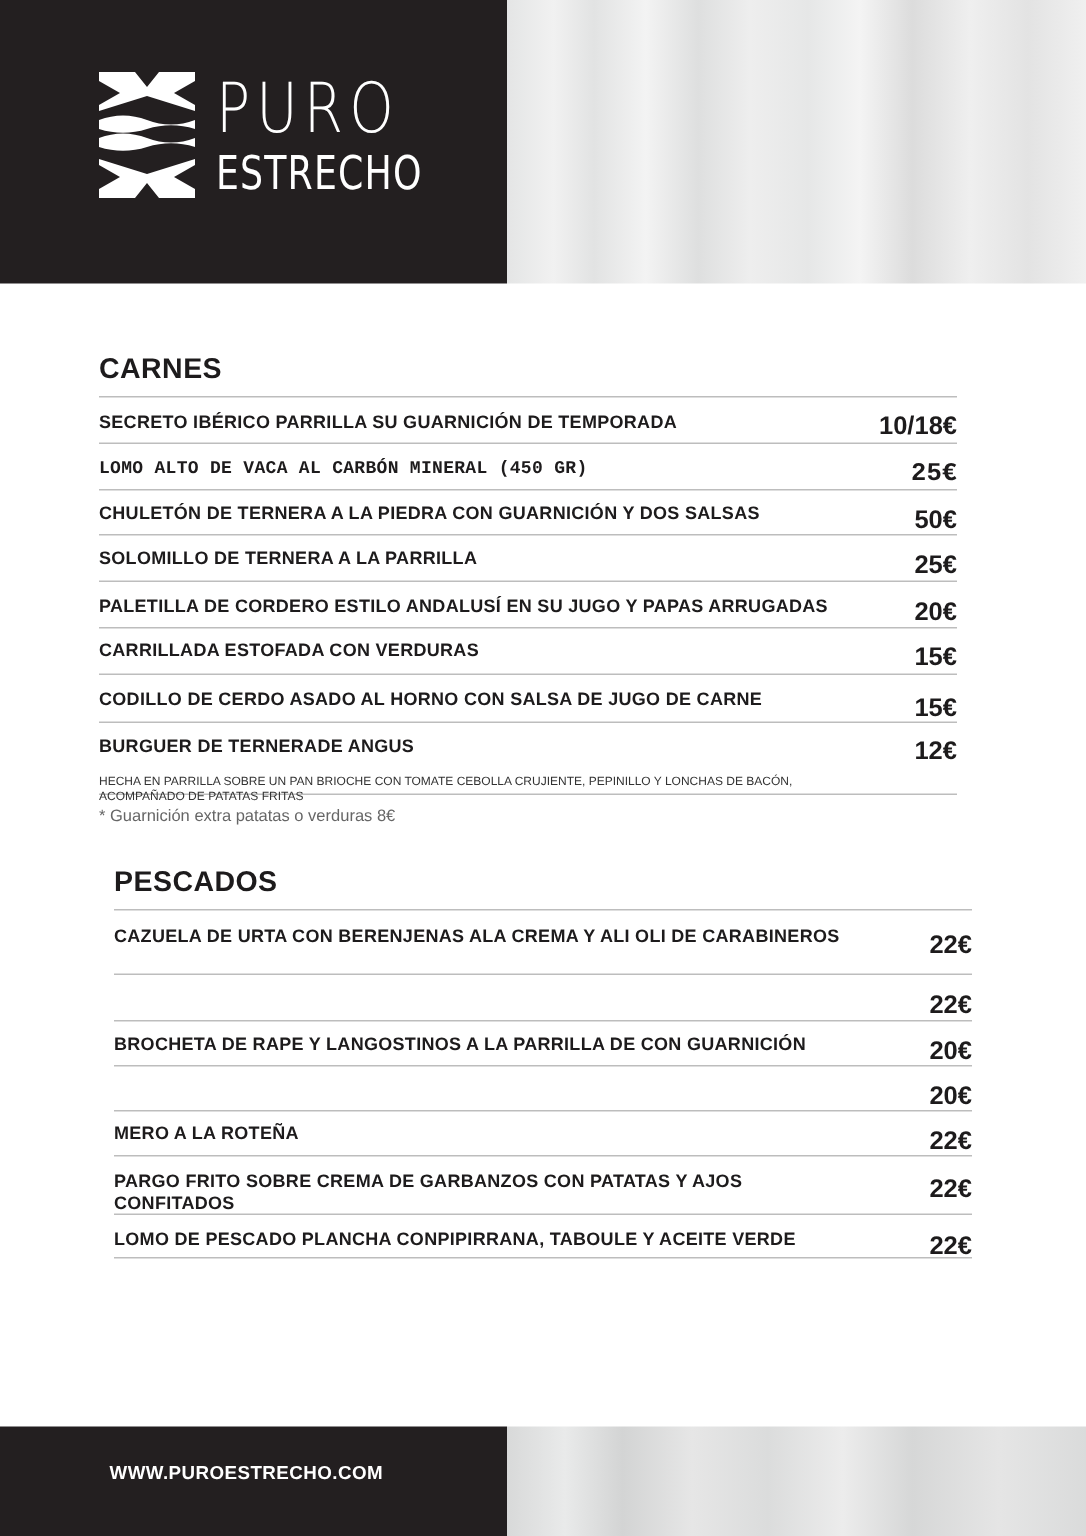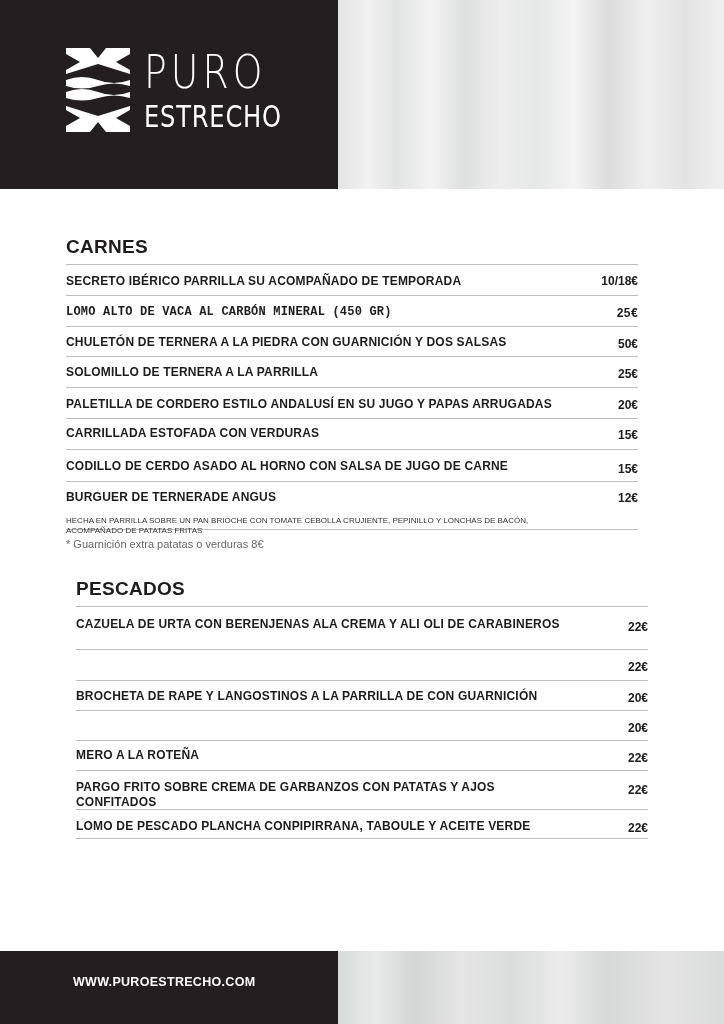--- a/index.html
+++ b/index.html
@@ -16,21 +16,21 @@
   .logo-text { margin-left:14px; color:#fff; font-family:"DejaVu Sans", sans-serif; line-height:1; }
   .logo-puro { font-size:46px; letter-spacing:5px; font-weight:300; transform:scaleX(0.82); transform-origin:left; display:block; }
   .logo-estrecho { font-size:31px; letter-spacing:1px; margin-top:6px; transform:scaleX(0.78); transform-origin:left; display:block; }
   .footer-url { position:absolute; left:73px; top:975px; color:#fff; font-weight:bold; font-size:12.5px; letter-spacing:0.3px; }
 
   .section { position:absolute; }
   .sec-title { font-weight:bold; font-size:19px; letter-spacing:0.3px; margin:0 0 6px 0; }
   .rule { height:1px; background:#bdbdbd; }
   .item { position:relative; border-bottom:1px solid #bdbdbd; box-sizing:border-box; }
   .item-name { position:absolute; left:0; font-weight:bold; font-size:12px; letter-spacing:0.2px; white-space:nowrap; }
-  .item-price { position:absolute; right:0; font-weight:bold; font-size:12px; }
+  .item-price { position:absolute; right:0; font-weight:bold; font-size:17px; }
   .item-desc { position:absolute; left:0; font-size:8px; color:#333; line-height:10px; width:490px; }
   .note { position:absolute; left:66px; top:538px; font-size:11px; color:#666; }
 </style>
 </head>
 <body>
 
 <div class="hdr-dark"></div>
 <div class="hdr-marble"></div>
 
 <div class="logo">
@@ -47,21 +47,21 @@
   <div class="logo-text">
     <span class="logo-puro">PURO</span>
     <span class="logo-estrecho">ESTRECHO</span>
   </div>
 </div>
 
 <div class="section" style="left:66px; top:236px; width:572px;">
   <div class="sec-title">CARNES</div>
   <div class="rule"></div>
   <div class="item" style="height:31px;">
-    <span class="item-name" style="top:9px">SECRETO IBÉRICO PARRILLA SU ACOMPAÑADO DE TEMPORADA</span>
+    <span class="item-name" style="top:9px">SECRETO IBÉRICO PARRILLA SU GUARNICIÓN DE TEMPORADA</span>
     <span class="item-price" style="top:9px">10/18€</span>
   </div>
   <div class="item" style="height:31px;font-family:Liberation Mono, monospace;">
     <span class="item-name" style="top:9px">LOMO ALTO DE VACA AL CARBÓN MINERAL (450 GR)</span>
     <span class="item-price" style="top:11px">25€</span>
   </div>
   <div class="item" style="height:30px;">
     <span class="item-name" style="top:8px">CHULETÓN DE TERNERA A LA PIEDRA CON GUARNICIÓN Y DOS SALSAS</span>
     <span class="item-price" style="top:10px">50€</span>
   </div>

